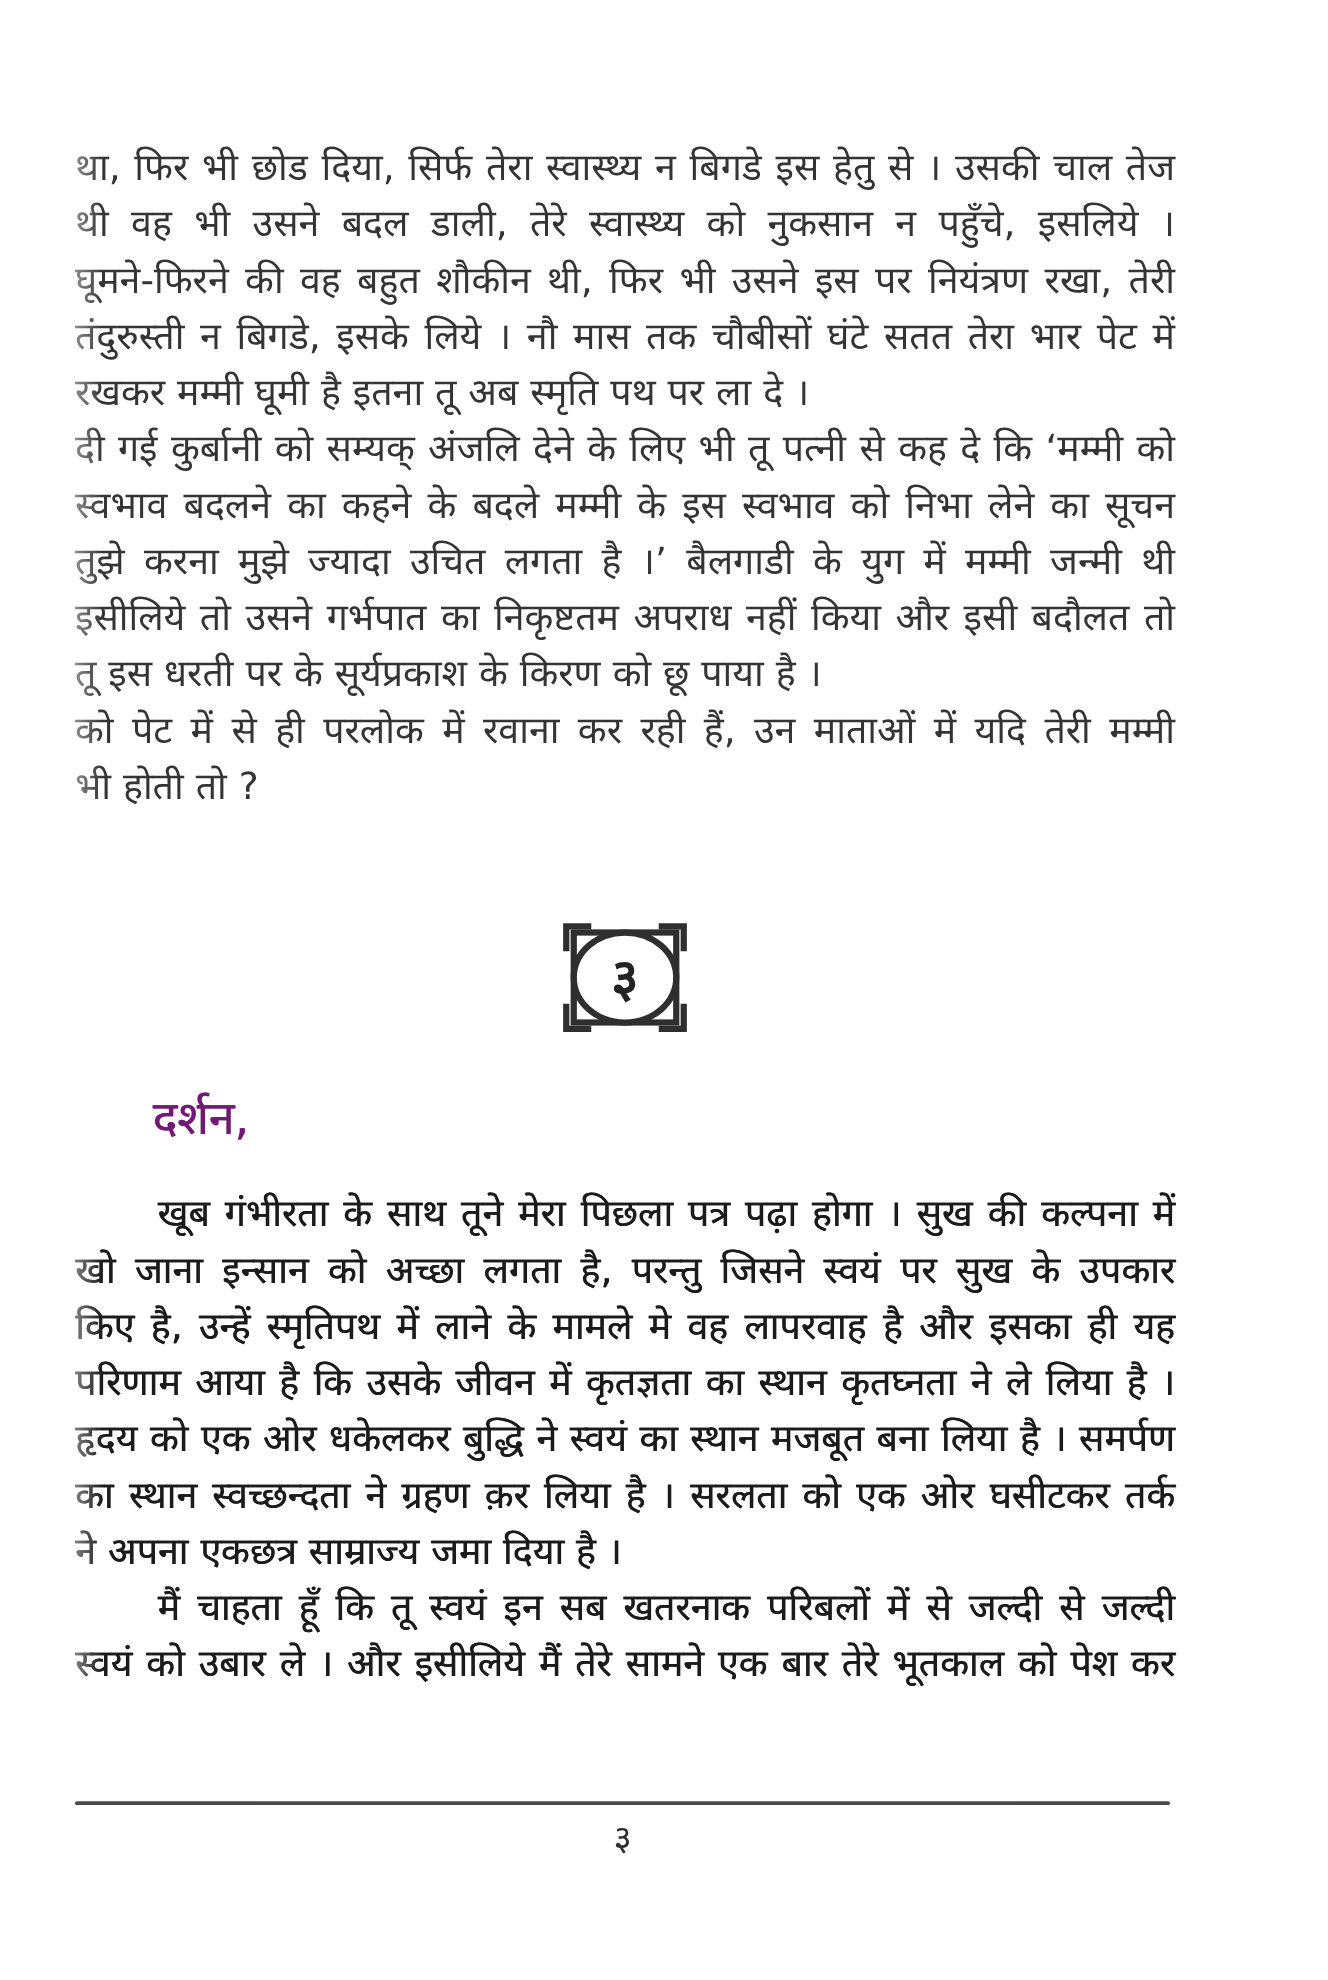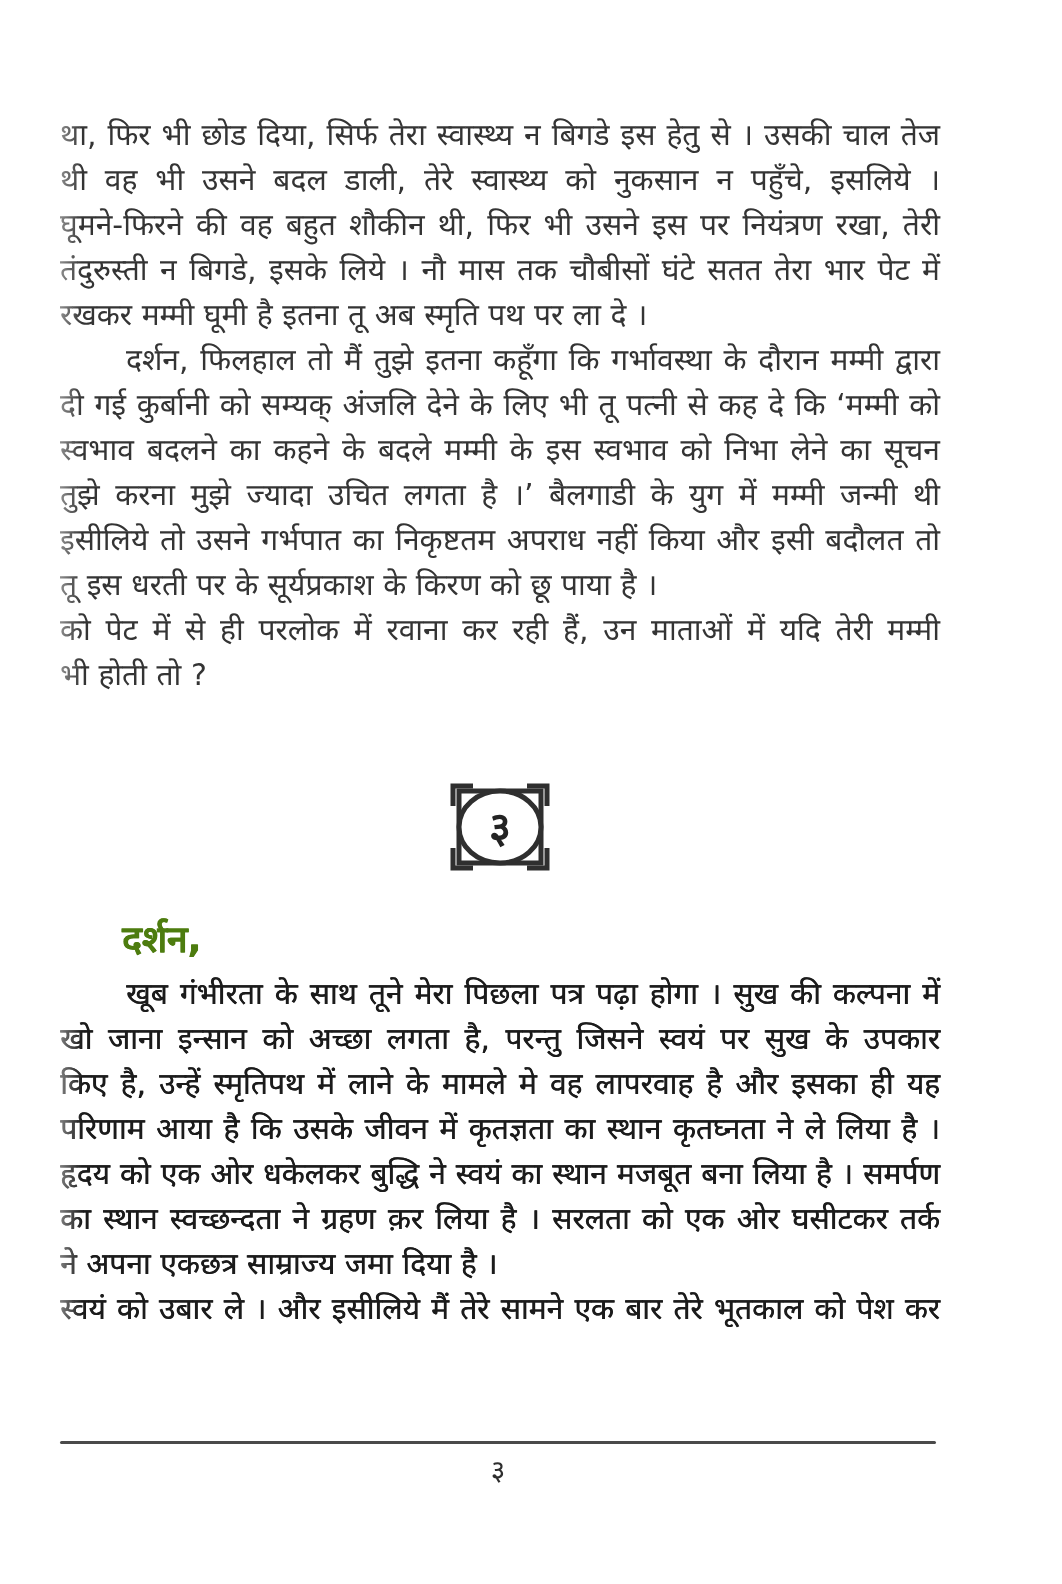--- a/index.html
+++ b/index.html
@@ -32,25 +32,25 @@
   
   .sec-letter .line {
     color: #1b1b1b;
     text-shadow: 0.4px 0 0 currentColor;
   }
   .salutation {
     margin-top: 40px;
     padding-left: 62px;
     font-size: 37px;
     line-height: 52px;
-    font-weight: bold;
-    color: #4d7c0f;
+    font-weight: normal;
+    color: #701a75;
     text-shadow: 0.5px 0 0 currentColor;
   }
-  .p4 { margin-top: 5px; }
+  .p4 { margin-top: 28px; }
   .ornament-wrap {
     margin-top: 83px;
     display: flex;
     justify-content: center;
   }
   .ornament-wrap svg { display: block; }
   .footer {
     position: absolute;
     left: 60px;
     top: 1441px;
@@ -88,21 +88,20 @@
 
     <div class="para">
       <div class="line">था, फिर भी छोड दिया, सिर्फ तेरा स्वास्थ्य न बिगडे इस हेतु से । उसकी चाल तेज</div>
       <div class="line">थी  वह भी उसने बदल डाली, तेरे स्वास्थ्य को नुकसान न पहुँचे, इसलिये ।</div>
       <div class="line">घूमने-फिरने की वह बहुत शौकीन थी, फिर भी उसने इस पर नियंत्रण रखा, तेरी</div>
       <div class="line">तंदुरुस्ती न बिगडे, इसके लिये । नौ मास तक चौबीसों घंटे सतत तेरा भार पेट में</div>
       <div class="line short">रखकर मम्मी घूमी है  इतना तू अब स्मृति पथ पर ला दे ।</div>
     </div>
 
     <div class="para">
-      <div class="line ind">दर्शन, फिलहाल तो मैं तुझे इतना कहूँगा कि गर्भावस्था के दौरान मम्मी द्वारा</div>
       <div class="line">दी गई कुर्बानी को सम्यक् अंजलि देने के लिए भी तू पत्नी से कह दे कि ‘मम्मी को</div>
       <div class="line">स्वभाव बदलने का कहने के बदले मम्मी के इस स्वभाव को निभा लेने का सूचन</div>
       <div class="line">तुझे करना मुझे ज्यादा उचित लगता है ।’ बैलगाडी के युग में मम्मी जन्मी थी</div>
       <div class="line">इसीलिये तो उसने गर्भपात का निकृष्टतम अपराध नहीं किया और इसी बदौलत तो</div>
       <div class="line short">तू इस धरती पर के सूर्यप्रकाश के किरण को छू पाया है ।</div>
     </div>
 
     <div class="para">
       <div class="line">को पेट में से ही परलोक में रवाना कर रही हैं, उन माताओं में यदि तेरी मम्मी</div>
       <div class="line short">भी होती तो ?</div>
@@ -132,20 +131,21 @@
         <div class="line ind">खूब गंभीरता के साथ तूने मेरा पिछला पत्र पढ़ा होगा । सुख की कल्पना में</div>
         <div class="line">खो जाना इन्सान को अच्छा लगता है, परन्तु जिसने स्वयं पर सुख के उपकार</div>
         <div class="line">किए है, उन्हें स्मृतिपथ में लाने के मामले मे वह लापरवाह है और इसका ही यह</div>
         <div class="line">परिणाम आया है कि उसके जीवन में कृतज्ञता का स्थान कृतघ्नता ने ले लिया है ।</div>
         <div class="line">हृदय को एक ओर धकेलकर बुद्धि ने स्वयं का स्थान मजबूत बना लिया है । समर्पण</div>
         <div class="line">का स्थान स्वच्छन्दता ने ग्रहण क़र लिया है । सरलता को एक ओर घसीटकर तर्क</div>
         <div class="line short">ने अपना एकछत्र साम्राज्य जमा दिया है ।</div>
       </div>
 
       <div class="para">
+        <div class="line ind">मैं चाहता हूँ कि तू स्वयं इन सब खतरनाक परिबलों में से जल्दी से जल्दी</div>
         <div class="line">स्वयं को उबार ले । और इसीलिये मैं तेरे सामने एक बार तेरे भूतकाल को पेश कर</div>
       </div>
     </div>
 
   </div>
 
   <div class="footer">
     <div class="rule"></div>
     <div class="pagenum">३</div>
   </div>

